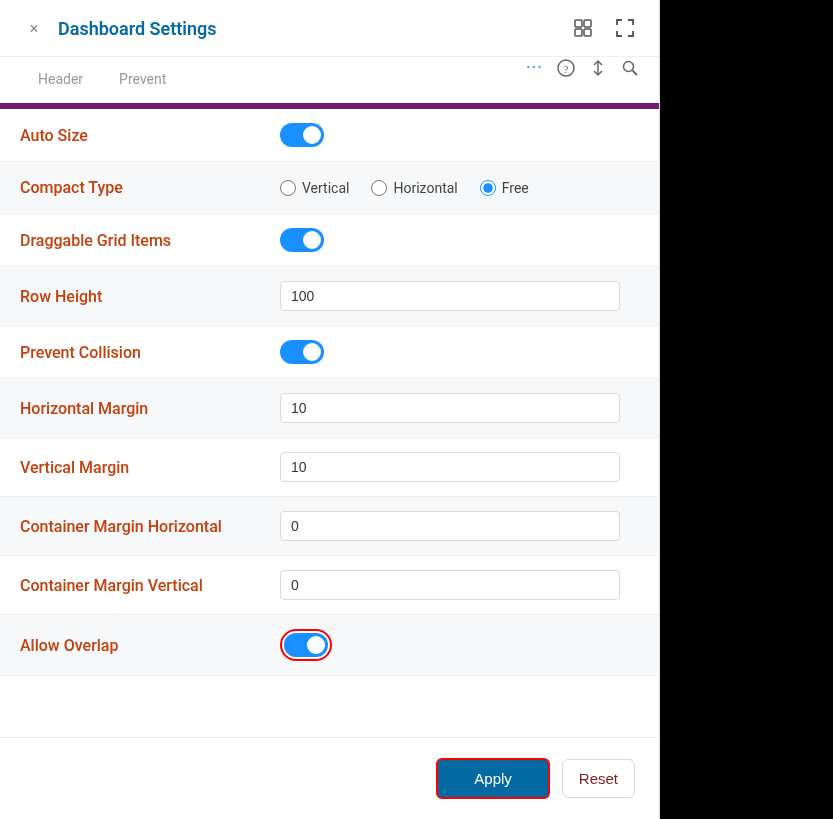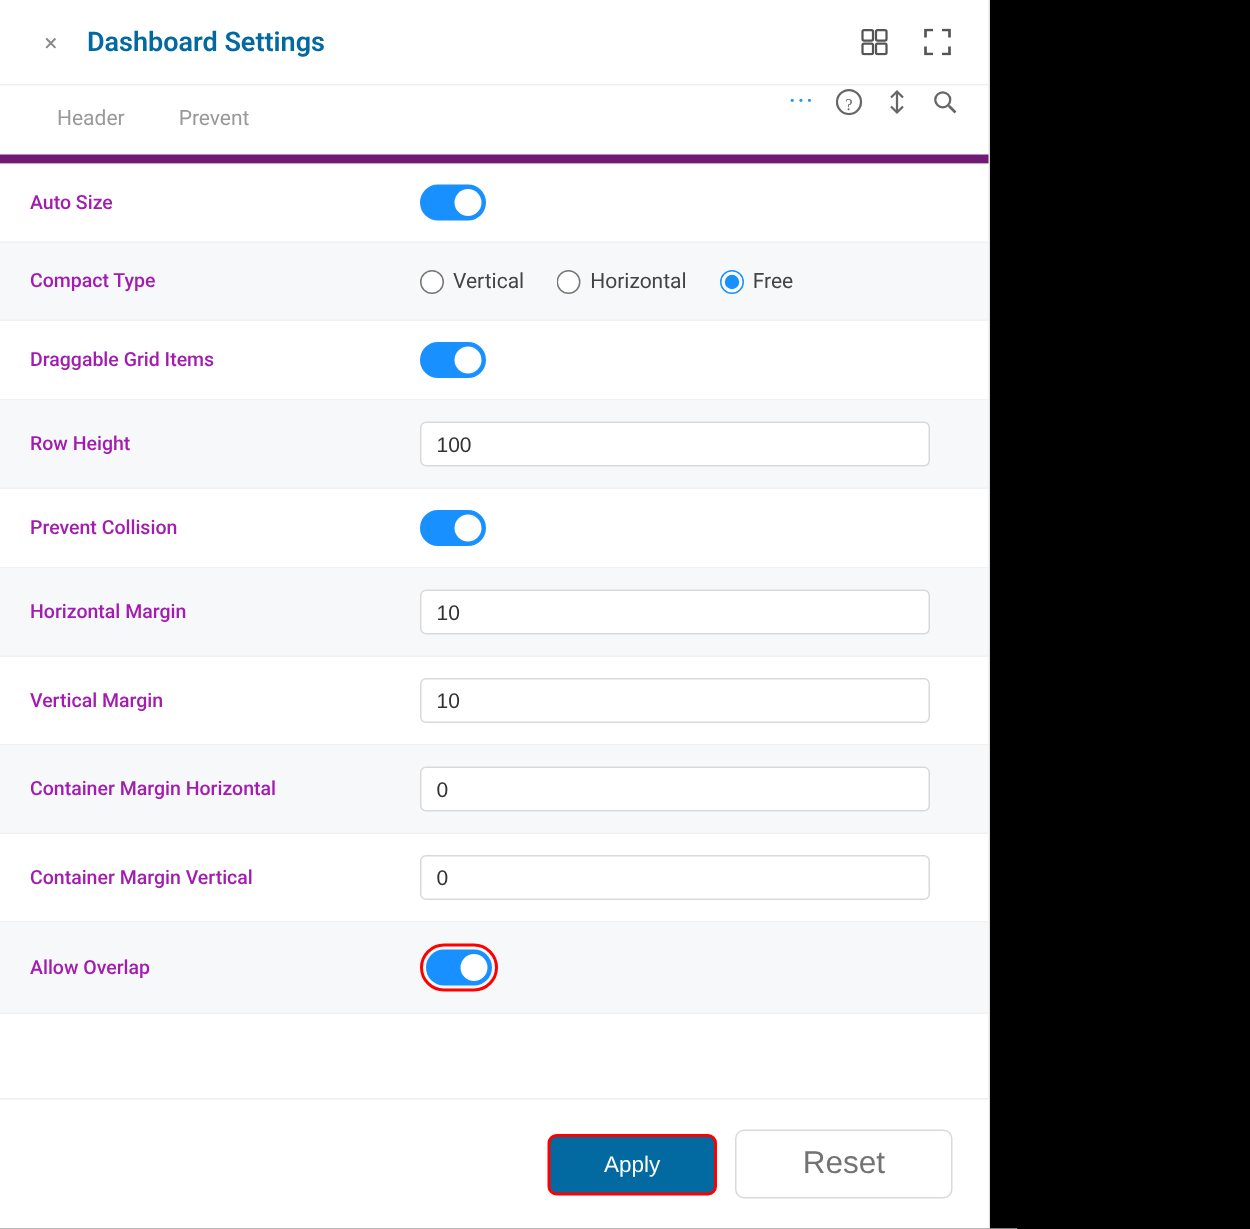--- a/index.html
+++ b/index.html
@@ -101,22 +101,22 @@
       border-bottom: 1px solid #f0f0f0;
       min-height: 52px;
     }
     .row:nth-child(even) {
       background: #f7f8fa;
     }
     .row:nth-child(odd) {
       background: #fff;
     }
     .row-label {
-      font-size: 13px;
-      color: #a21caf;
+      font-size: 16px;
+      color: #c2410c;
       font-weight: 500;
       width: 260px;
       flex-shrink: 0;
     }
     .row-control {
       flex: 1;
       display: flex;
       align-items: center;
     }
     
@@ -208,25 +208,25 @@
       border: 2px solid red;
       border-radius: 6px;
       padding: 10px 36px;
       font-size: 15px;
       cursor: pointer;
       font-weight: 500;
       outline: none;
     }
     .btn-reset {
       background: #fff;
-      color: #737373;
+      color: #7f1d1d;
       border: 1px solid #d9d9d9;
       border-radius: 6px;
-      padding: 10px 44px;
-      font-size: 21px;
+      padding: 10px 16px;
+      font-size: 15px;
       cursor: pointer;
       font-weight: 500;
       outline: none;
     }
     
     .svg-icon {
       width: 18px;
       height: 18px;
       fill: none;
       stroke: #555;

